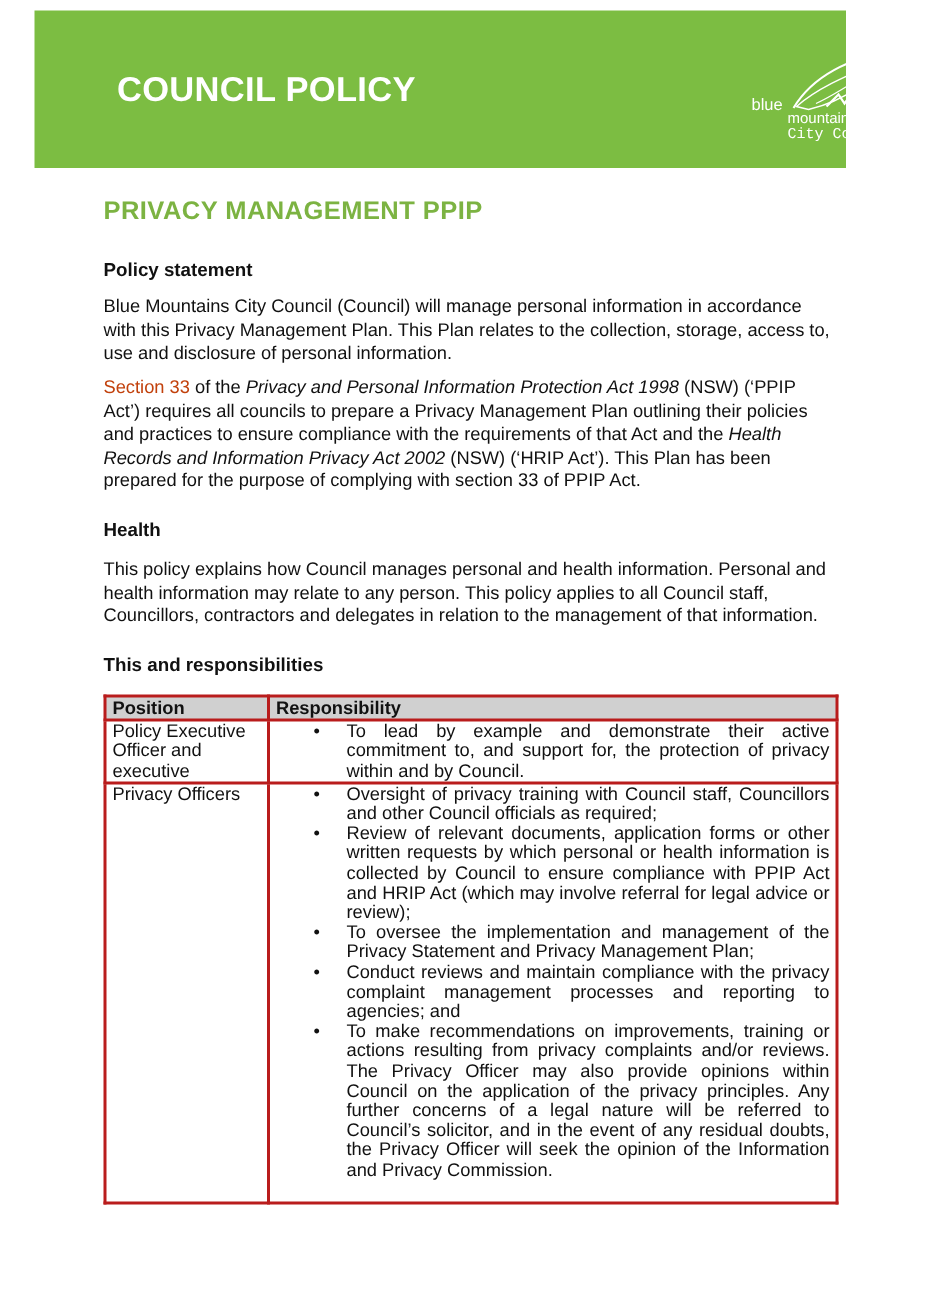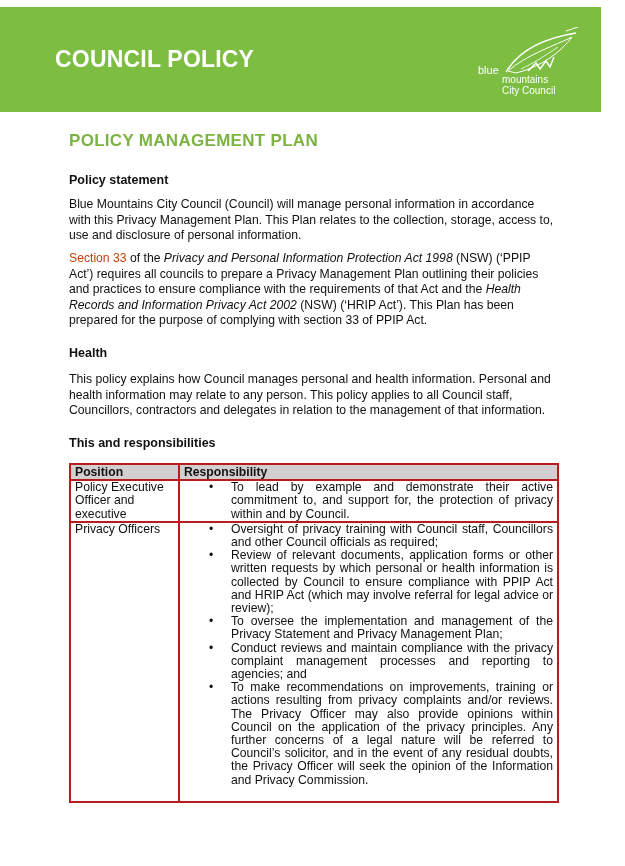--- a/index.html
+++ b/index.html
@@ -1,18 +1,18 @@
 <!DOCTYPE html>
 <html><head>
 <meta charset="utf-8">
 <style>
   html, body { margin:0; padding:0; background:#ffffff; }
   body { width:625px; height:866px; position:relative; overflow:hidden;
          font-family:"Liberation Sans", sans-serif; color:#111; }
-  .banner { position:absolute; left:0; top:7px; width:601px; height:105px; background:#7cbd42; }
+  .banner { position:absolute; left:23px; top:7px; width:541px; height:105px; background:#7cbd42; }
   .banner-title { position:absolute; left:55px; top:39px; color:#fff; font-weight:bold; font-size:23px; letter-spacing:0.2px; }
   .logo { position:absolute; left:466px; top:20px; width:120px; height:75px; }
   .logo-text { position:absolute; color:#fff; font-size:10px; line-height:11px; }
   .doc-title { position:absolute; left:69px; top:131px; color:#7cb342; font-weight:bold; font-size:17px; letter-spacing:0.3px; }
   h2 { position:absolute; left:69px; margin:0; font-size:12.5px; font-weight:bold; }
   p { position:absolute; left:69px; width:485px; margin:0; font-size:12.2px; line-height:15.6px; }
   a.link { color:#c2410c; }
   table { position:absolute; left:69px; top:463px; width:490px; border-collapse:collapse; font-size:12.2px; }
   th, td { border:2px solid #b91c1c; vertical-align:top; padding:0 4px; line-height:13.2px; }
   th { background:#d0d0d0; text-align:left; font-weight:bold; padding-top:1px; }
@@ -30,25 +30,25 @@
   <div class="logo">
     <svg width="120" height="75" viewBox="0 0 120 75" style="position:absolute;left:0;top:0">
       <path d="M40 45 C55 20, 85 10, 110 6" stroke="#fff" stroke-width="1.4" fill="none"></path>
       <path d="M42 44 C60 28, 90 18, 106 10 C95 25, 75 40, 50 46 Z" stroke="#fff" stroke-width="1" fill="none"></path>
       <path d="M55 42 C68 36, 80 28, 92 20" stroke="#fff" stroke-width="0.8" fill="none"></path>
       <path d="M62 44 L70 36 L74 42 L80 34 L84 40 L88 30" stroke="#fff" stroke-width="1.5" fill="none"></path>
       <path d="M100 4 L112 0" stroke="#fff" stroke-width="1" fill="none"></path>
     </svg>
     <span class="logo-text" style="left:12px;top:38px;font-size:11px;">blue</span>
     <span class="logo-text" style="left:36px;top:47px;">mountains</span>
-    <span class="logo-text" style="left:36px;top:58px;">City Council</span>
+    <span class="logo-text" style="left:36px;top:58px;font-family:Liberation Mono, monospace;">City Council</span>
   </div>
 </div>
 
-<div class="doc-title">POLICY MANAGEMENT PLAN</div>
+<div class="doc-title">PRIVACY MANAGEMENT PPIP</div>
 
 <h2 style="top:173px">Policy statement</h2>
 <p style="top:197px">Blue Mountains City Council (Council) will manage personal information in accordance with this Privacy Management Plan. This Plan relates to the collection, storage, access to, use and disclosure of personal information.</p>
 <p style="top:251px">
   <a class="link">Section 33</a><span> of the </span><i>Privacy and Personal Information Protection Act 1998</i><span> (NSW) (‘PPIP Act’) requires all councils to prepare a Privacy Management Plan outlining their policies and practices to ensure compliance with the requirements of that Act and the </span><i>Health Records and Information Privacy Act 2002</i><span> (NSW) (‘HRIP Act’). This Plan has been prepared for the purpose of complying with section 33 of PPIP Act.</span>
 </p>
 
 <h2 style="top:346px">Health</h2>
 <p style="top:372px">This policy explains how Council manages personal and health information. Personal and health information may relate to any person. This policy applies to all Council staff, Councillors, contractors and delegates in relation to the management of that information.</p>
 

